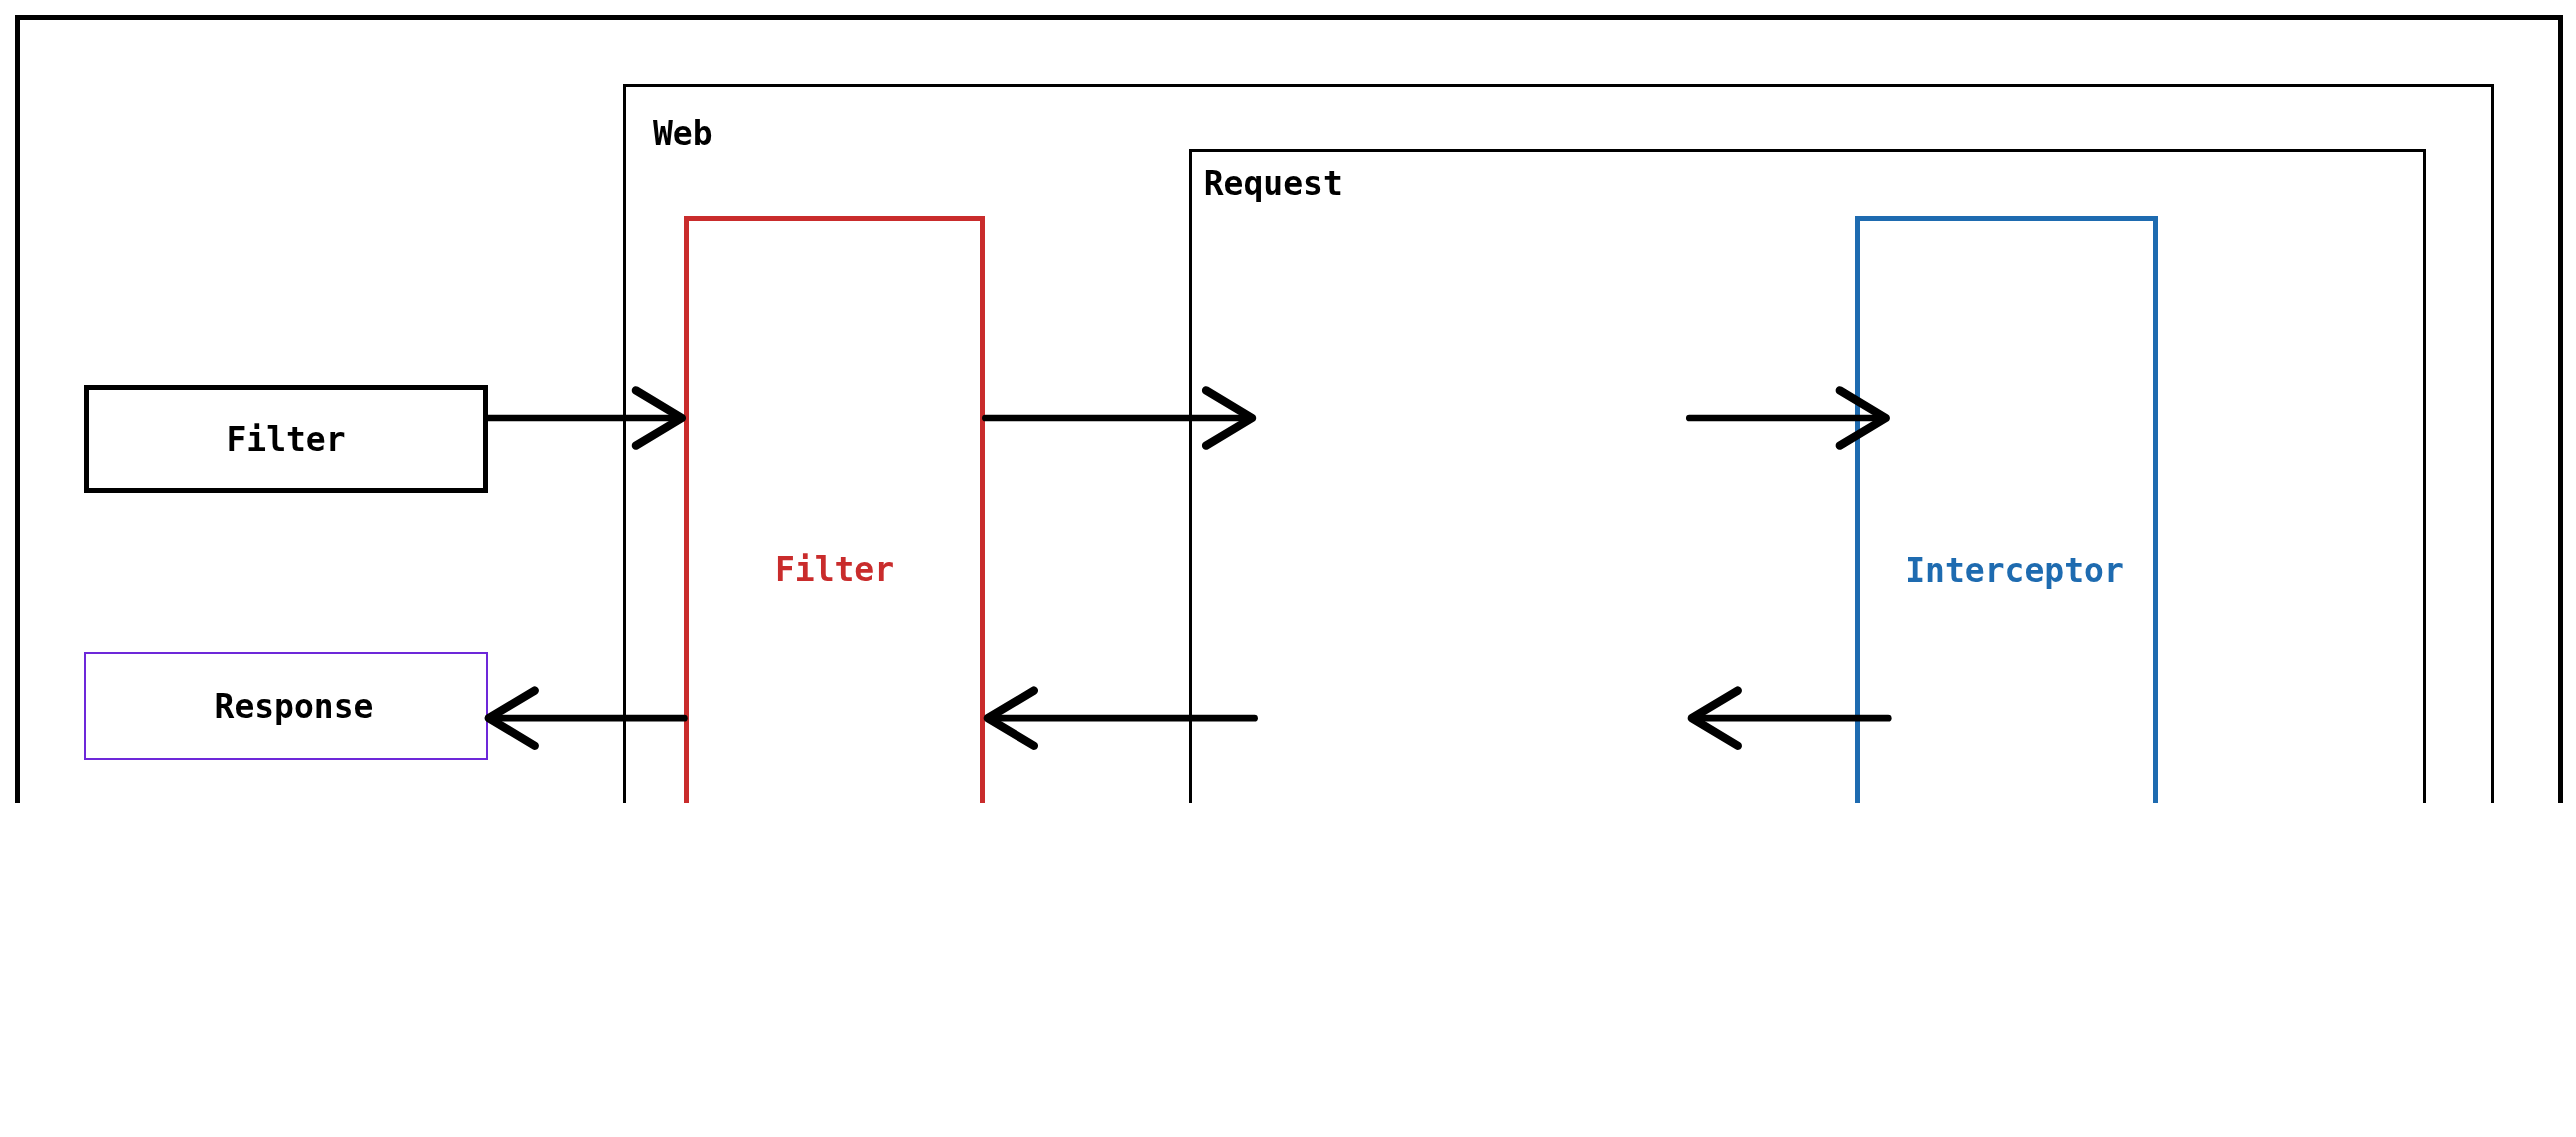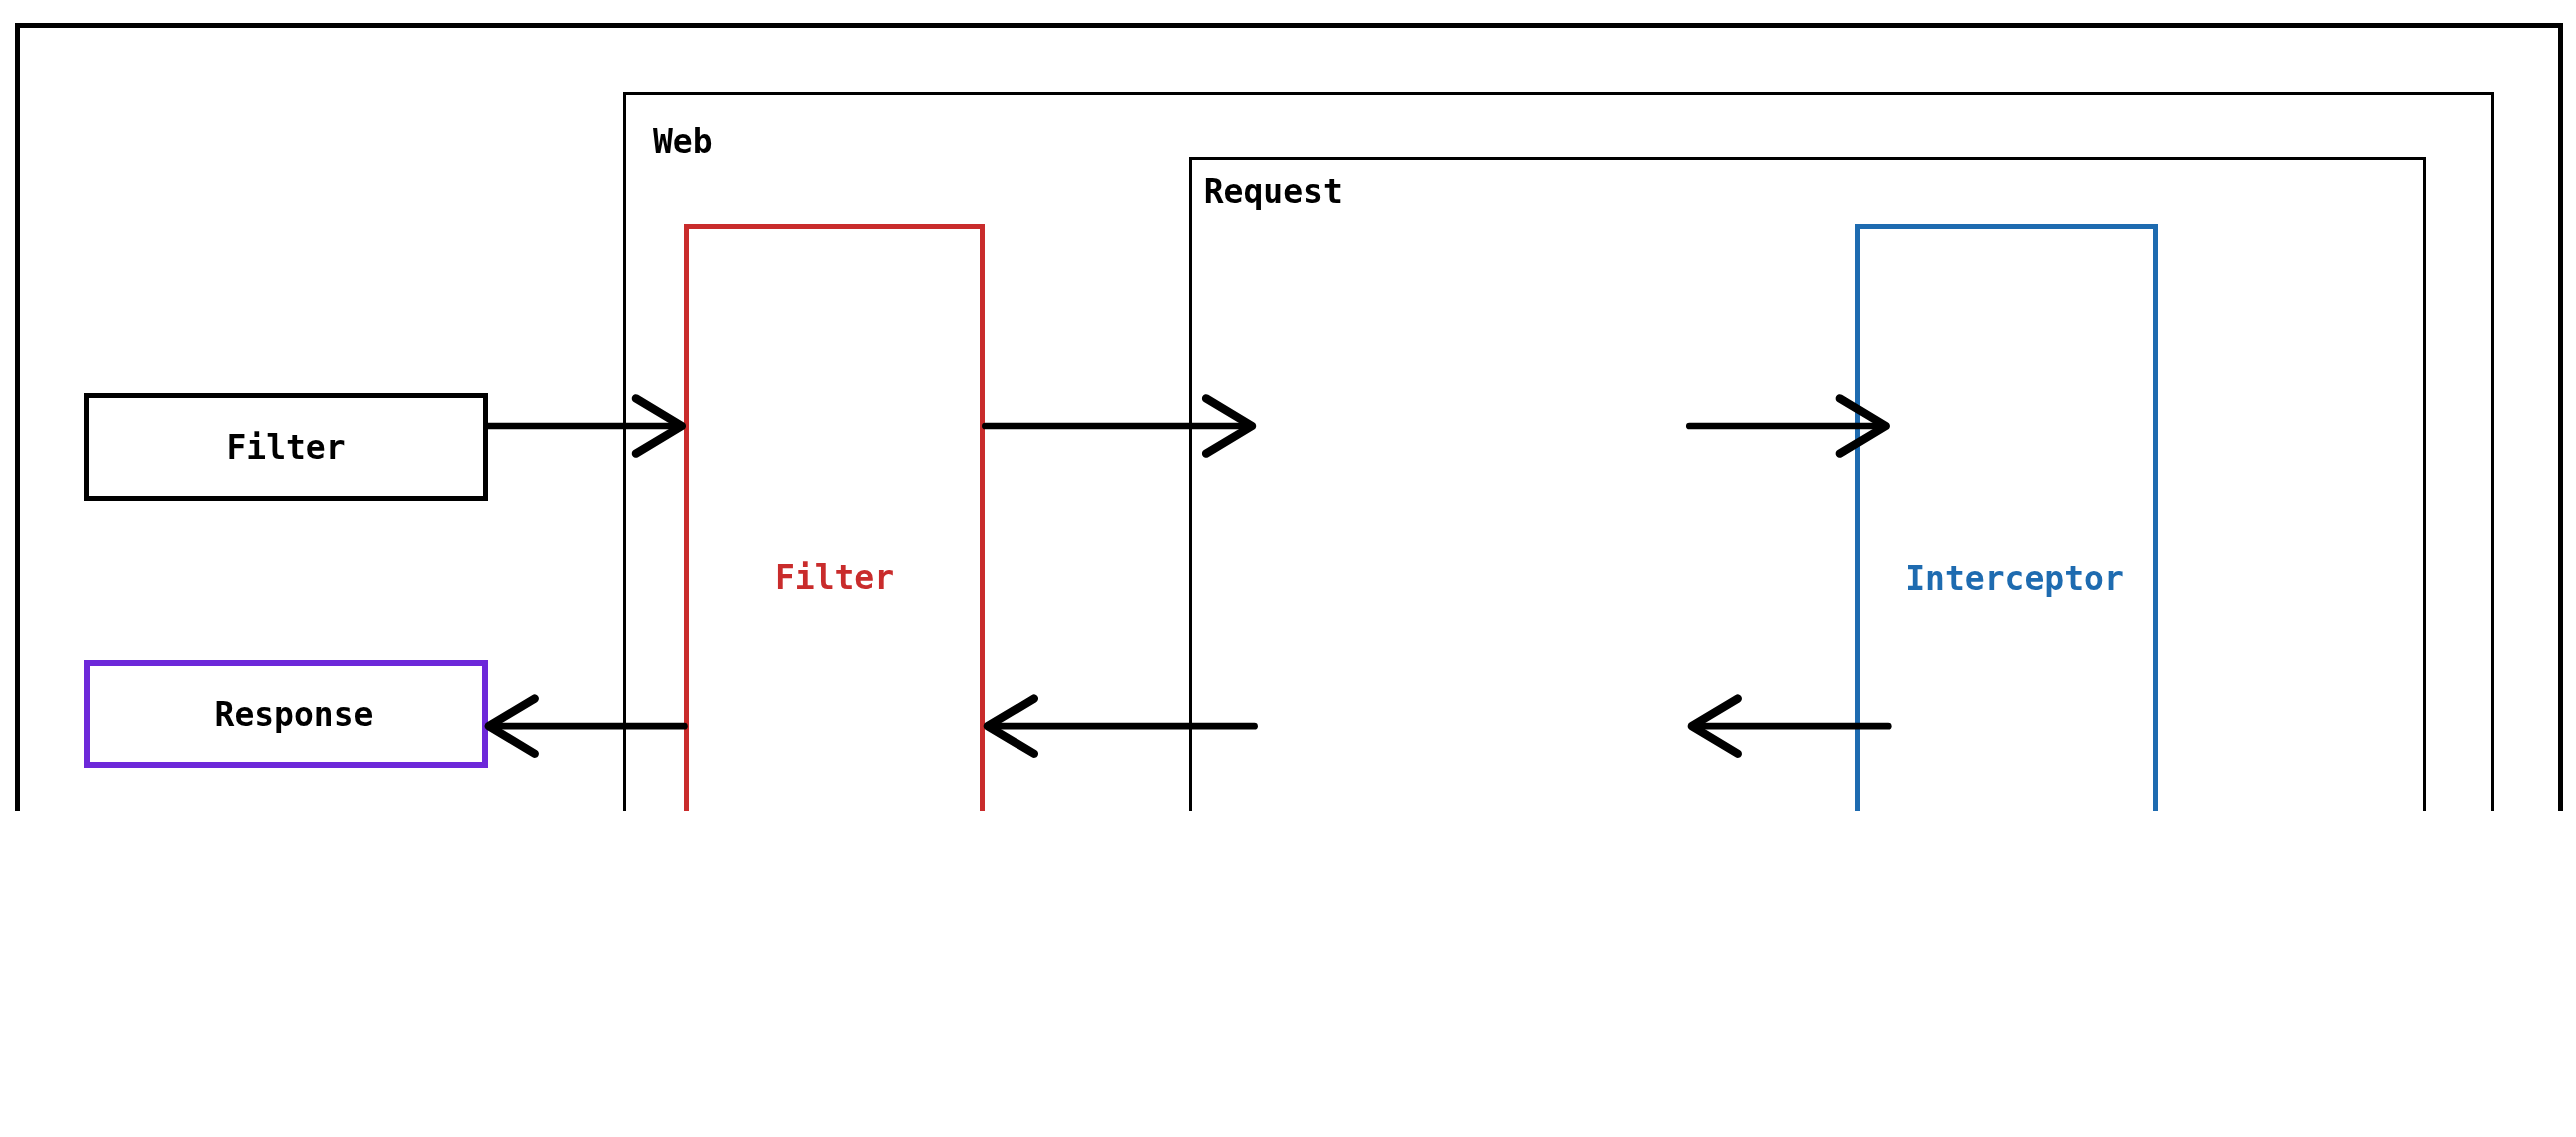--- a/index.html
+++ b/index.html
@@ -7,21 +7,20 @@
     padding: 0;
     background: #ffffff;
     font-family: "DejaVu Sans Mono", "Liberation Mono", monospace;
   }
   .canvas {
     position: relative;
     width: 2576px;
     height: 803px;
     background: #ffffff;
     overflow: hidden;
-    margin-top: 8px;
   }
   .box {
     position: absolute;
     box-sizing: border-box;
     background: transparent;
   }
   
   .outer-frame {
     left: 15px; top: 15px;
     width: 2548px; height: 1107px;
@@ -57,21 +56,21 @@
     align-items: center;
     justify-content: center;
     background: #ffffff;
   }
   .node .node-label {
     font-size: 33px;
     font-weight: bold;
     white-space: nowrap;
   }
   .request-box  { left: 84px; top: 385px; width: 404px; height: 108px; border: 5px solid #000000; }
-  .response-box { left: 84px; top: 652px; width: 404px; height: 108px; border: 6px solid #6d28d9; padding-left: 16px; }
+  .response-box { left: 84px; top: 652px; width: 404px; height: 108px; border: 2px solid #6d28d9; padding-left: 16px; }
   .filter-box   { left: 684px;  top: 216px; width: 301px; height: 707px; border: 5px solid; text-align: center; }
   .dispatcher-box { left: 1255px; top: 216px; width: 435px; height: 708px; border: 4.2px solid #000000; }
   .interceptor-box { left: 1855px; top: 216px; width: 303px; height: 708px; border: 5px solid; padding-left: 16px; }
 
   .arrow-layer {
     position: absolute;
     left: 0; top: 0;
     width: 2576px; height: 1137px;
     pointer-events: none;
   }

